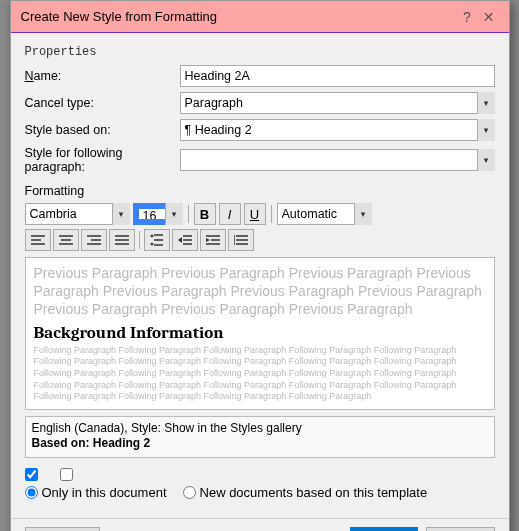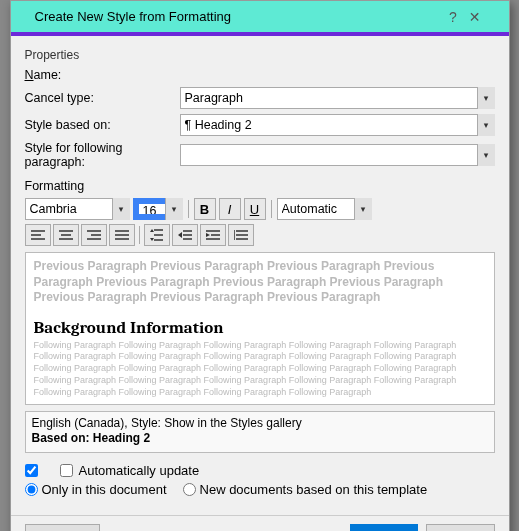--- a/index.html
+++ b/index.html
@@ -14,23 +14,23 @@
     }
     .dialog {
       background: #f0f0f0;
       border: 1px solid #999;
       box-shadow: 3px 3px 10px rgba(0,0,0,0.4);
       width: 500px;
       padding: 0;
       position: relative;
     }
     .title-bar {
-      background: #5eead4;
-      border-bottom: 4px solid #6d28d9;
-      padding: 8px 24px;
+      background: #fca5a5;
+      border-bottom: 1px solid #6d28d9;
+      padding: 8px 10px;
       display: flex;
       justify-content: space-between;
       align-items: center;
       font-size: 13px;
       font-weight: normal;
     }
     .title-bar-title { color: #000; }
     .title-bar-controls {
       display: flex;
       gap: 4px;
@@ -44,20 +44,21 @@
       color: #555;
       padding: 0 4px;
       line-height: 1;
     }
     .dialog-body { padding: 12px 14px 10px 14px; }
     .section-label {
       font-size: 12px;
       color: #333;
       margin-bottom: 6px;
       font-weight: normal;
+      font-family: Liberation Mono, monospace;
     }
     .properties-section { margin-bottom: 10px; }
     .prop-row {
       display: flex;
       align-items: center;
       margin-bottom: 5px;
     }
     .prop-label {
       width: 155px;
       font-size: 12.5px;
@@ -203,25 +204,24 @@
     .preview-box {
       border: 1px solid #bbb;
       background: #fff;
       min-height: 140px;
       margin-bottom: 6px;
       padding: 6px 8px;
       overflow: hidden;
       position: relative;
     }
     .preview-prev-text {
-      font-size: 12px;
+      font-size: 14px;
       color: #bbb;
       line-height: 1.3;
-      margin-bottom: 12px;
-      font-weight: bold;
+      margin-bottom: 4px;
     }
     .preview-heading {
       font-family: 'Cambria', 'Georgia', serif;
       font-size: 17px;
       font-weight: bold;
       margin-bottom: 3px;
       color: #000;
     }
     .preview-following-text {
       font-size: 9px;
@@ -322,20 +322,21 @@
     </div>
   </div>
 
   <div class="dialog-body">
 
     <div class="properties-section">
       <div class="section-label">Properties</div>
 
       <div class="prop-row">
         <div class="prop-label"><span>N</span>ame:</div>
+        <input class="prop-input" type="text" value="Heading 2A" style="">
       </div>
 
       <div class="prop-row">
         <div class="prop-label">Cancel type:</div>
         <div class="select-wrapper">
           <select>
             <option>Paragraph</option>
             <option>Character</option>
             <option>Linked</option>
             <option>Table</option>
@@ -476,21 +477,20 @@
 
     <div class="description-box">
       <div class="desc-line">English (Canada), Style: Show in the Styles gallery</div>
       <div class="desc-line bold-line">Based on: Heading 2</div>
     </div>
 
     <div class="checkboxes-section">
       <div class="checkbox-row">
         <input type="checkbox" id="add-gallery" checked="" style="">
         <input type="checkbox" id="auto-update" style="margin-left: 16px;">
-        <label for="auto-update">Automatically update</label>
       </div>
       <div class="radio-row">
         <div class="radio-item">
           <input type="radio" name="doc-scope" id="only-doc" checked="" style="">
           <label for="only-doc">Only in this document</label>
         </div>
         <div class="radio-item">
           <input type="radio" name="doc-scope" id="new-docs" style="">
           <label for="new-docs">New documents based on this template</label>
         </div>

